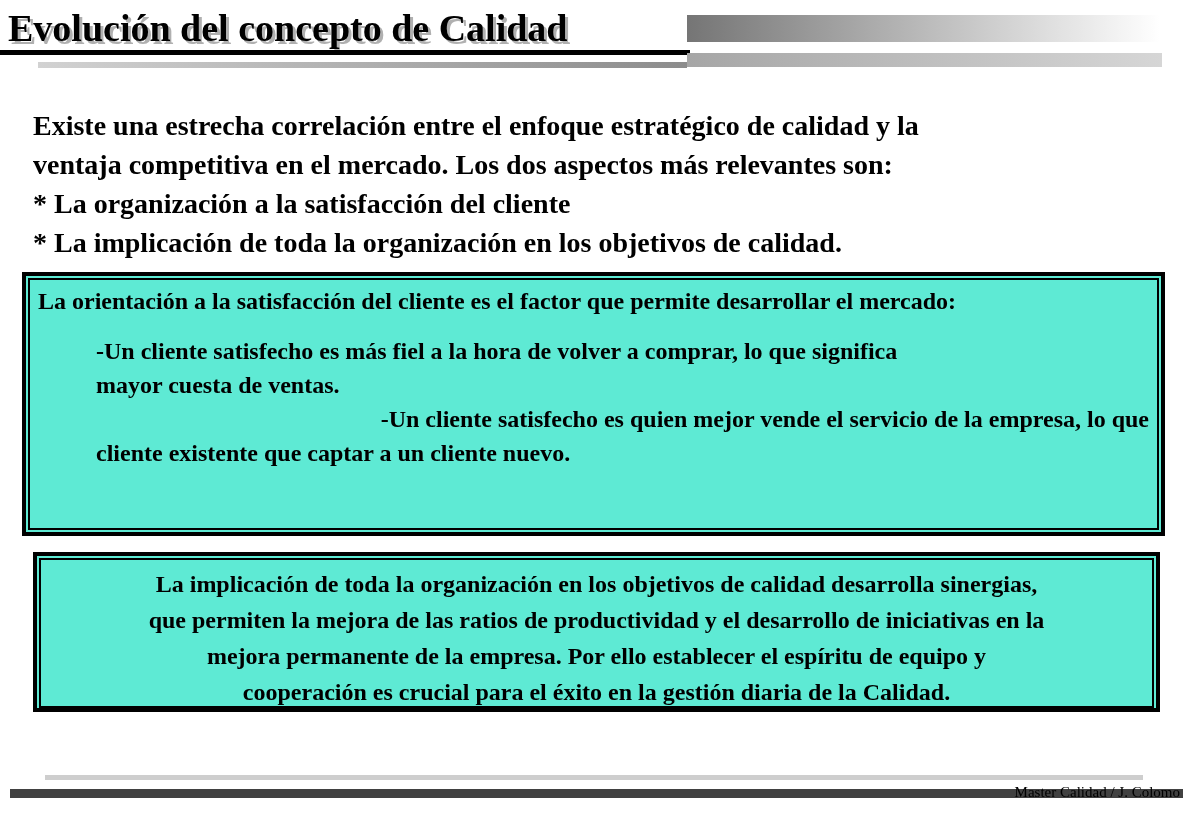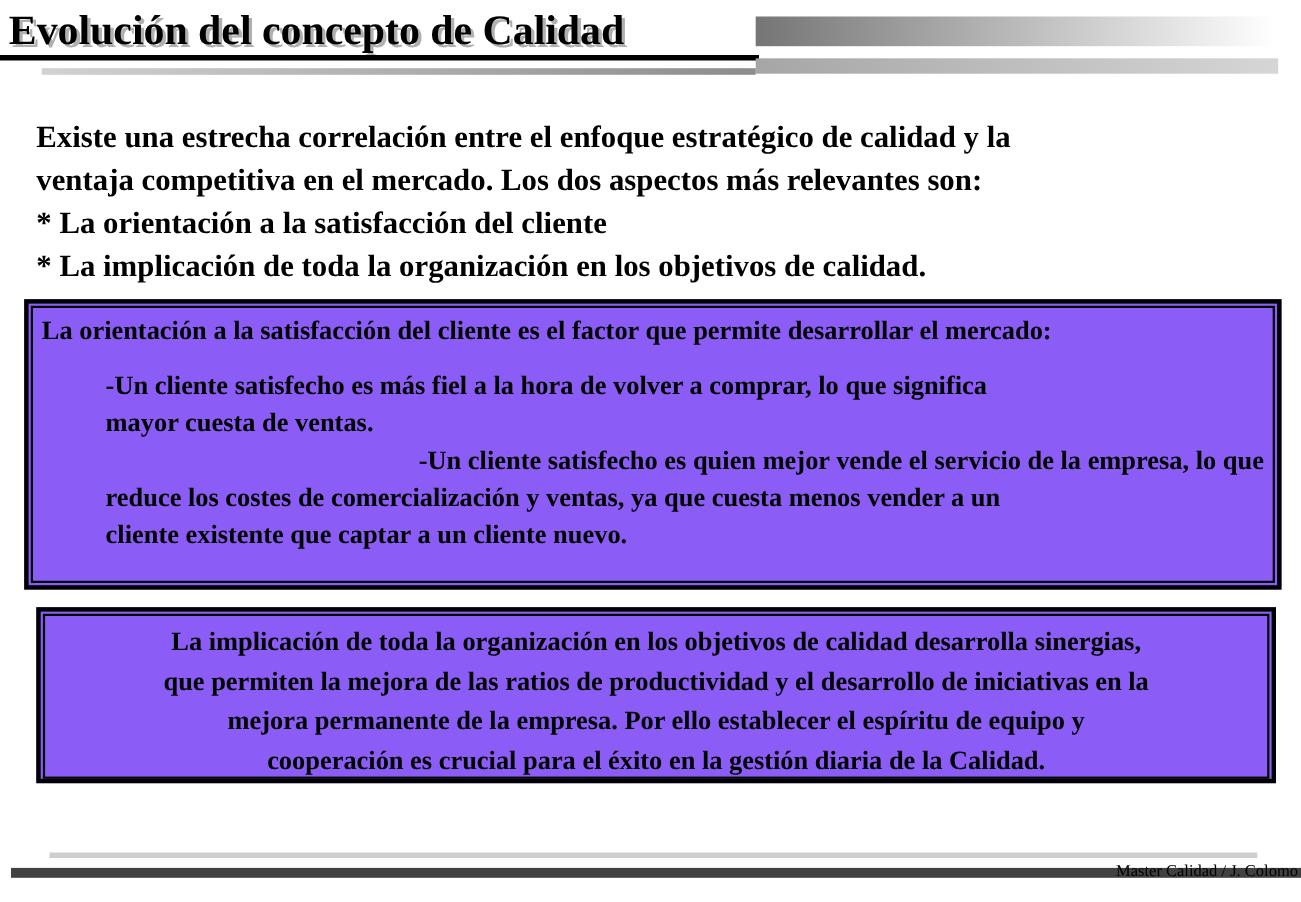--- a/index.html
+++ b/index.html
@@ -36,21 +36,21 @@
 
   
   .intro{
     left:33px;top:106px;width:1135px;
     font-size:28px;font-weight:bold;line-height:39px;
   }
 
   
   .frame{
     border:4px solid #000;
-    background:#8b5cf6;
+    background:#5eead4;
   }
   .frame-inner{
     border:2px solid #000;
     margin:2px;
     height:calc(100% - 12px);
     padding:4px 8px 0 8px;
     box-sizing:content-box;
   }
   .box1{left:22px;top:272px;width:1135px;height:256px;}
   .box1 .frame-inner{font-size:24px;font-weight:bold;line-height:34px;}
@@ -77,31 +77,30 @@
 
 <div class="abs title">Evolución del concepto de Calidad</div>
 <div class="abs title-underline"></div>
 <div class="abs bar-gradient-right"></div>
 <div class="abs bar-flat-right"></div>
 <div class="abs bar-thin-left"></div>
 
 <div class="abs intro">
     <div class="line">Existe una estrecha correlación entre el enfoque estratégico de calidad y la</div>
     <div class="line">ventaja competitiva en el mercado. Los dos aspectos más relevantes son:</div>
-    <div class="line">* La orientación a la satisfacción del cliente</div>
+    <div class="line">* La organización a la satisfacción del cliente</div>
     <div class="line">* La implicación de toda la organización en los objetivos de calidad.</div>
   </div>
 
 <div class="abs frame box1">
   <div class="frame-inner">
       <div class="line">La orientación a la satisfacción del cliente es el factor que permite desarrollar el mercado:</div>
       <div class="line" style="padding-left: 58px; margin-top: 16px;">-Un cliente satisfecho es más fiel a la hora de volver a comprar, lo que significa</div>
       <div class="line" style="padding-left: 58px;">mayor cuesta de ventas.</div>
       <div class="line" style="padding-left: 58px; text-align: right;">-Un cliente satisfecho es quien mejor vende el servicio de la empresa, lo que</div>
-      <div class="line" style="padding-left: 58px;">reduce los costes de comercialización y ventas, ya que cuesta menos vender a un</div>
       <div class="line" style="padding-left: 58px;">cliente existente que captar a un cliente nuevo.</div>
     </div>
 </div>
 
 <div class="abs frame box2">
   <div class="frame-inner">
       <div class="line">La implicación de toda la organización en los objetivos de calidad desarrolla sinergias,</div>
       <div class="line">que permiten la mejora de las ratios de productividad y el desarrollo de iniciativas en la</div>
       <div class="line">mejora permanente de la empresa. Por ello establecer el espíritu de equipo y</div>
       <div class="line">cooperación es crucial para el éxito en la gestión diaria de la Calidad.</div>

